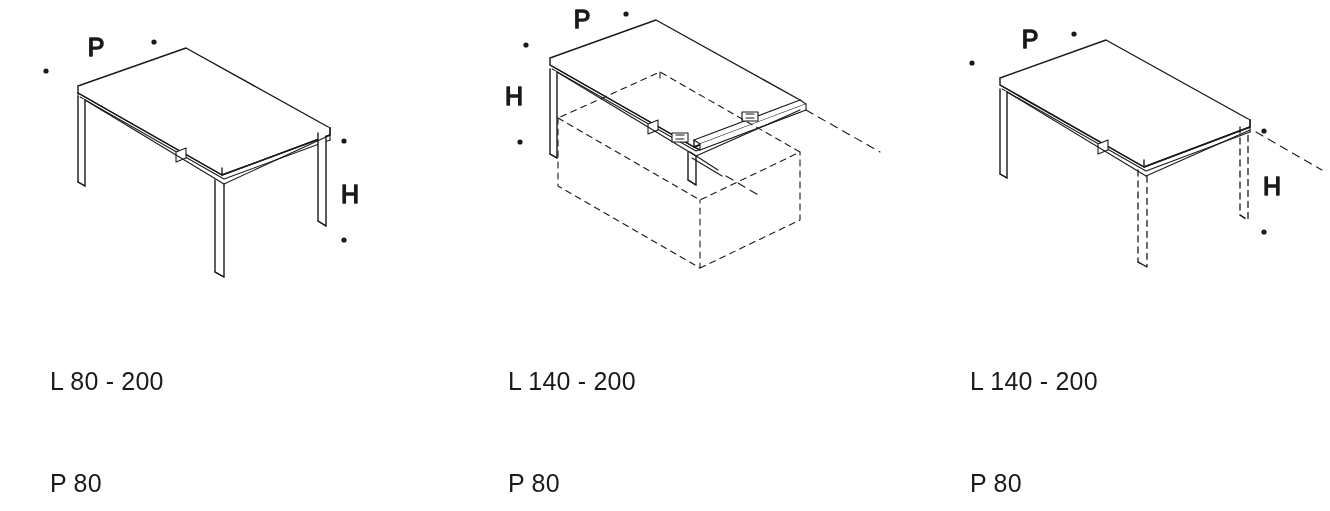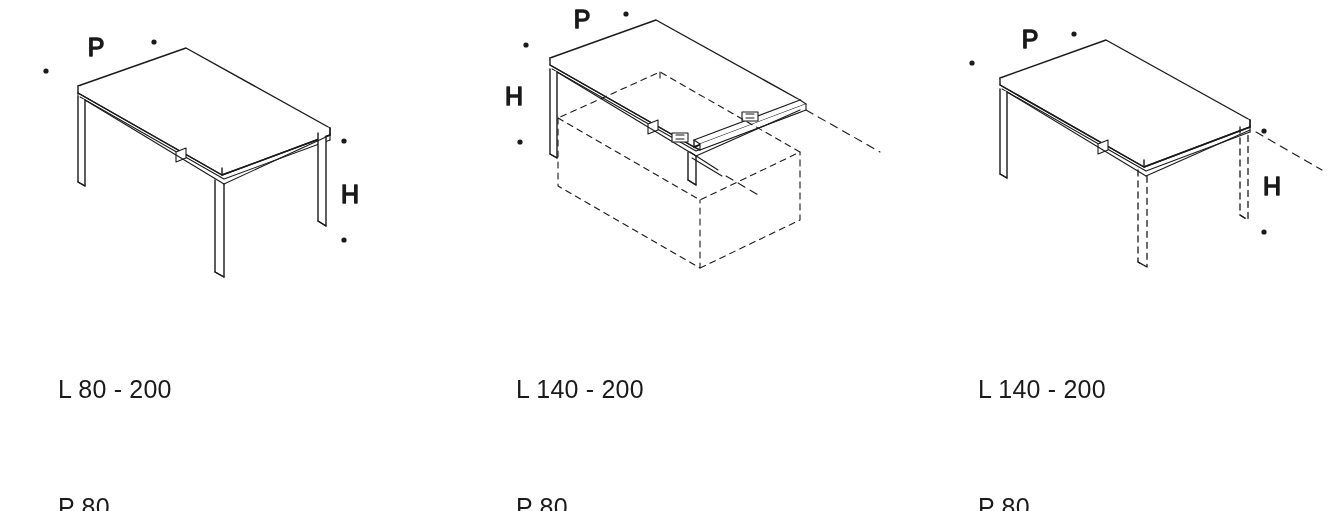--- a/index.html
+++ b/index.html
@@ -36,21 +36,21 @@
     position: absolute;
     font-size: 25px;
     line-height: 34px;
     letter-spacing: 0.2px;
     color: #1a1a1a;
     white-space: pre;
   }
   .cap-1 { left: 50px;  top: 296px; }
   .cap-2 { left: 508px; top: 296px; }
   .cap-3 { left: 970px; top: 296px; }
-  .caption div { margin: 8px; padding: 0; }
+  .caption div { margin: 0; padding: 0; }
 
   .lbl {
     font-family: "Liberation Sans", sans-serif;
     font-size: 25px;
     fill: #1a1a1a;
   }
 </style>
 </head>
 <body>
 

